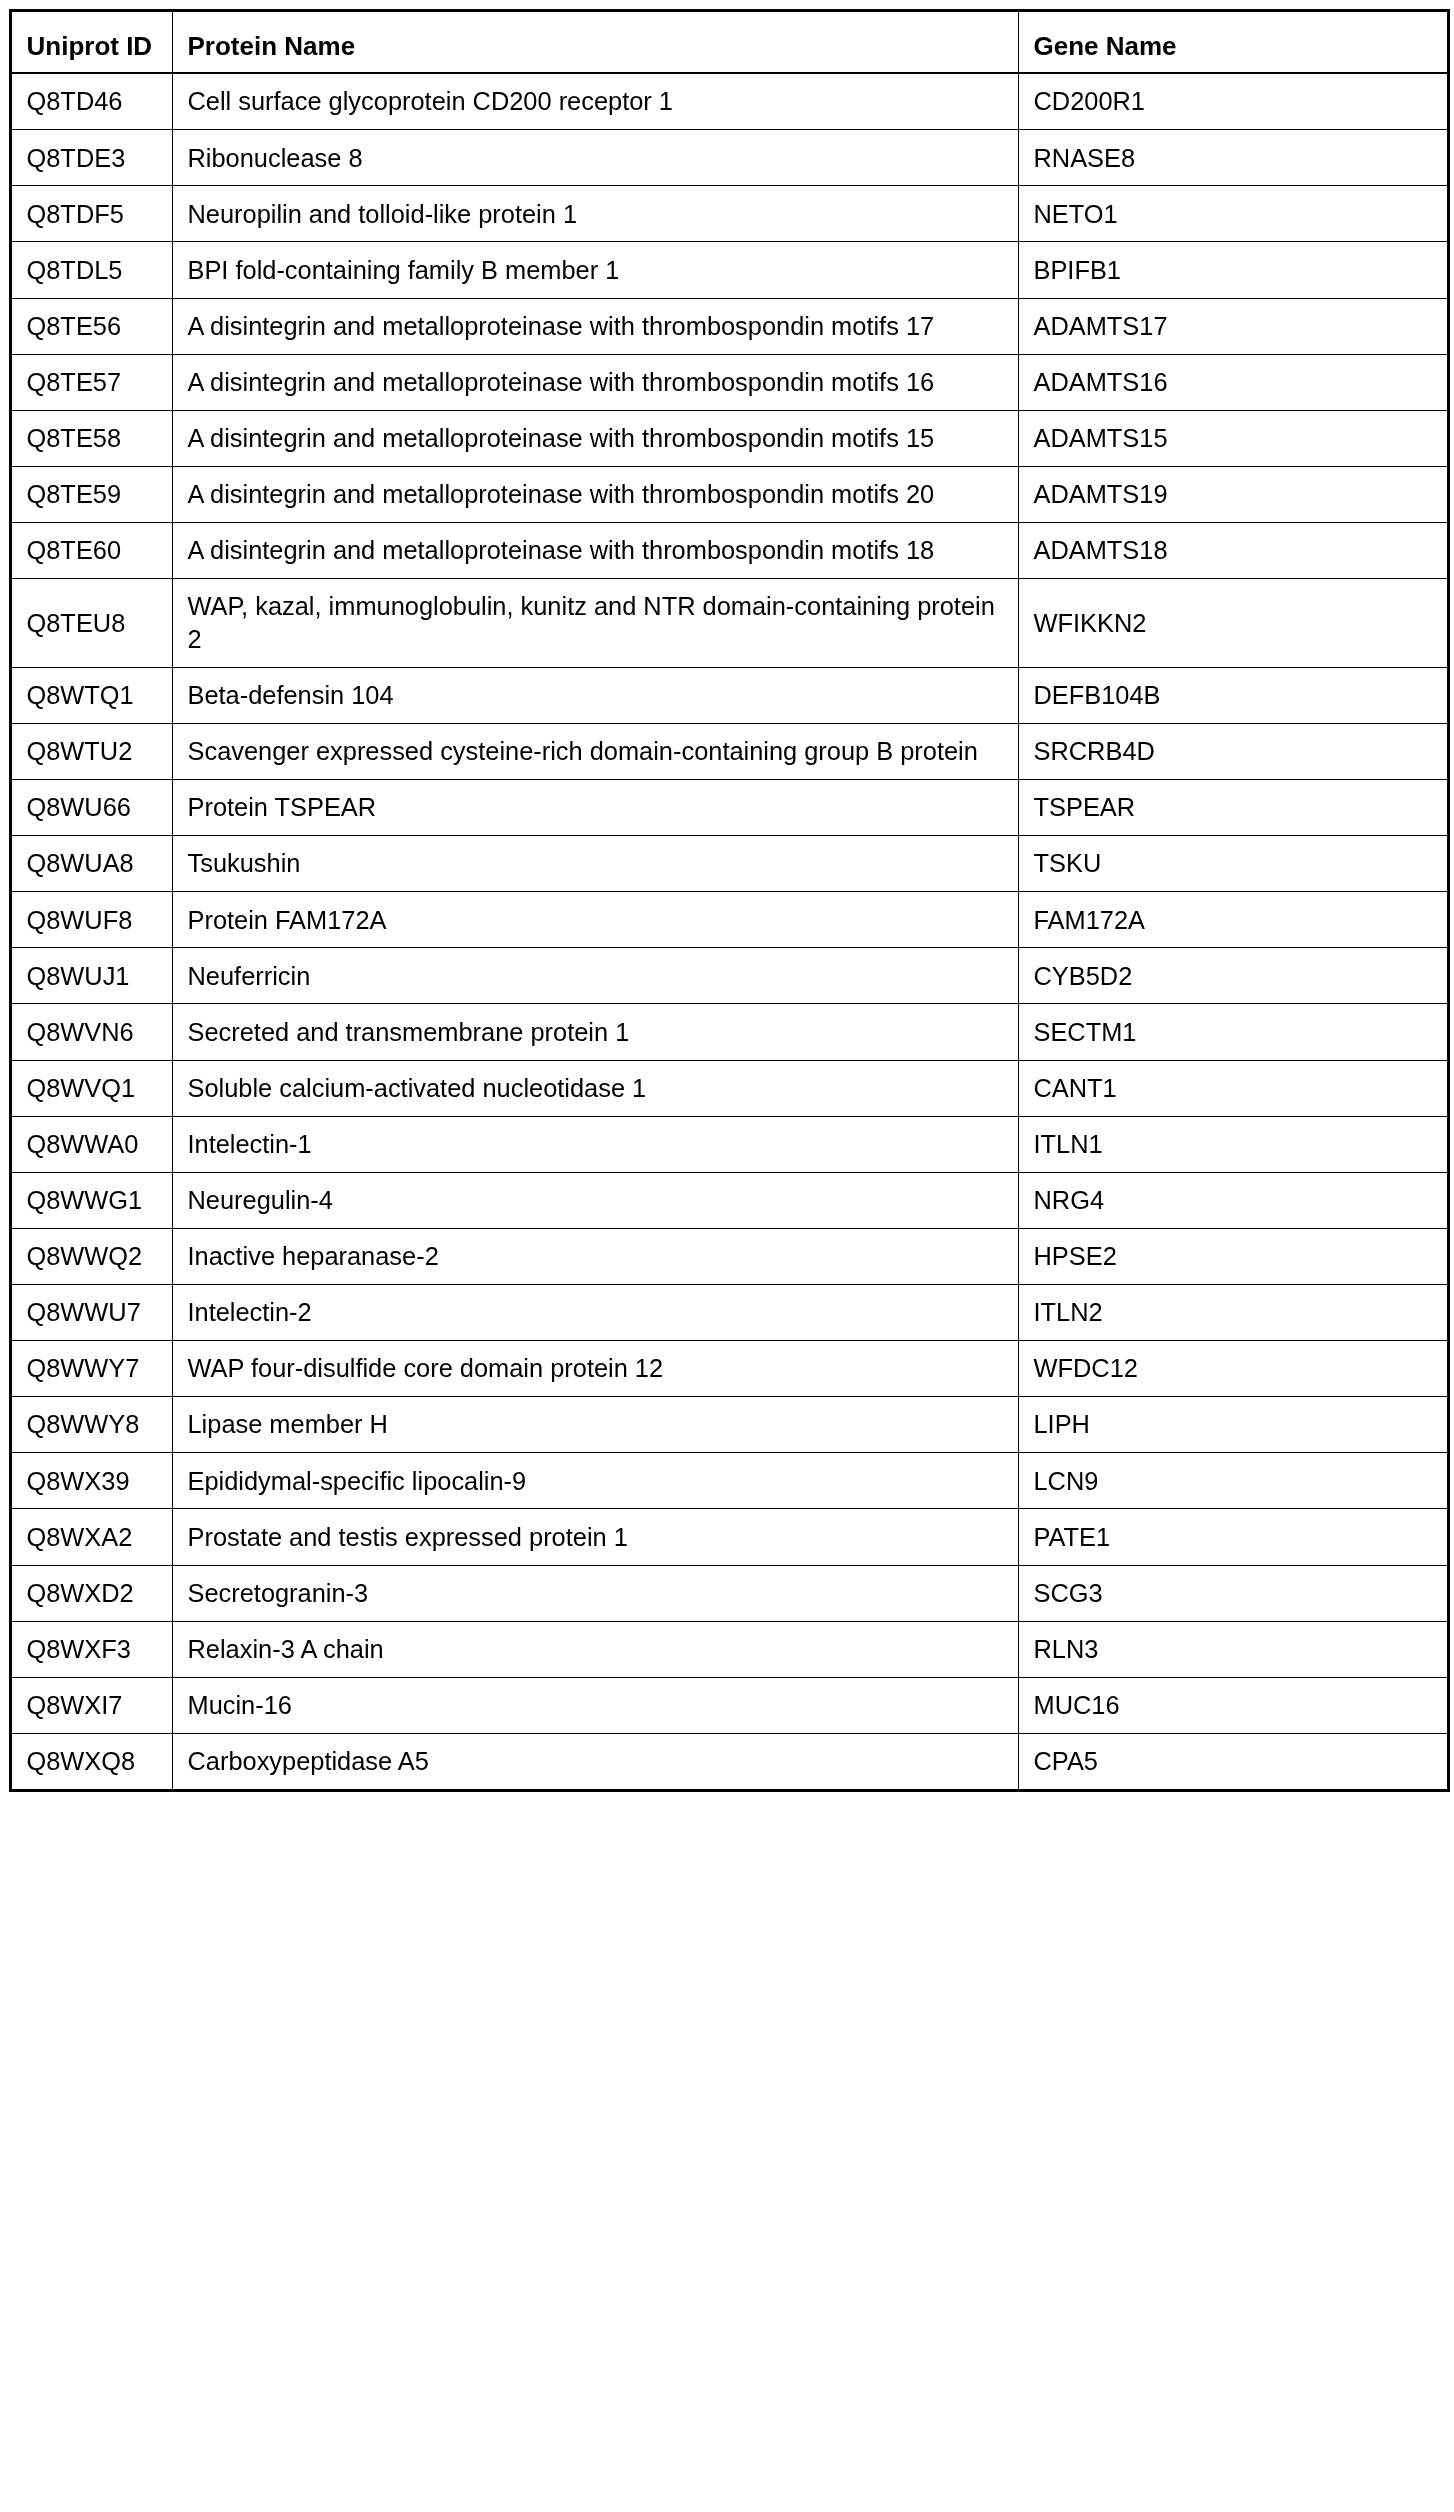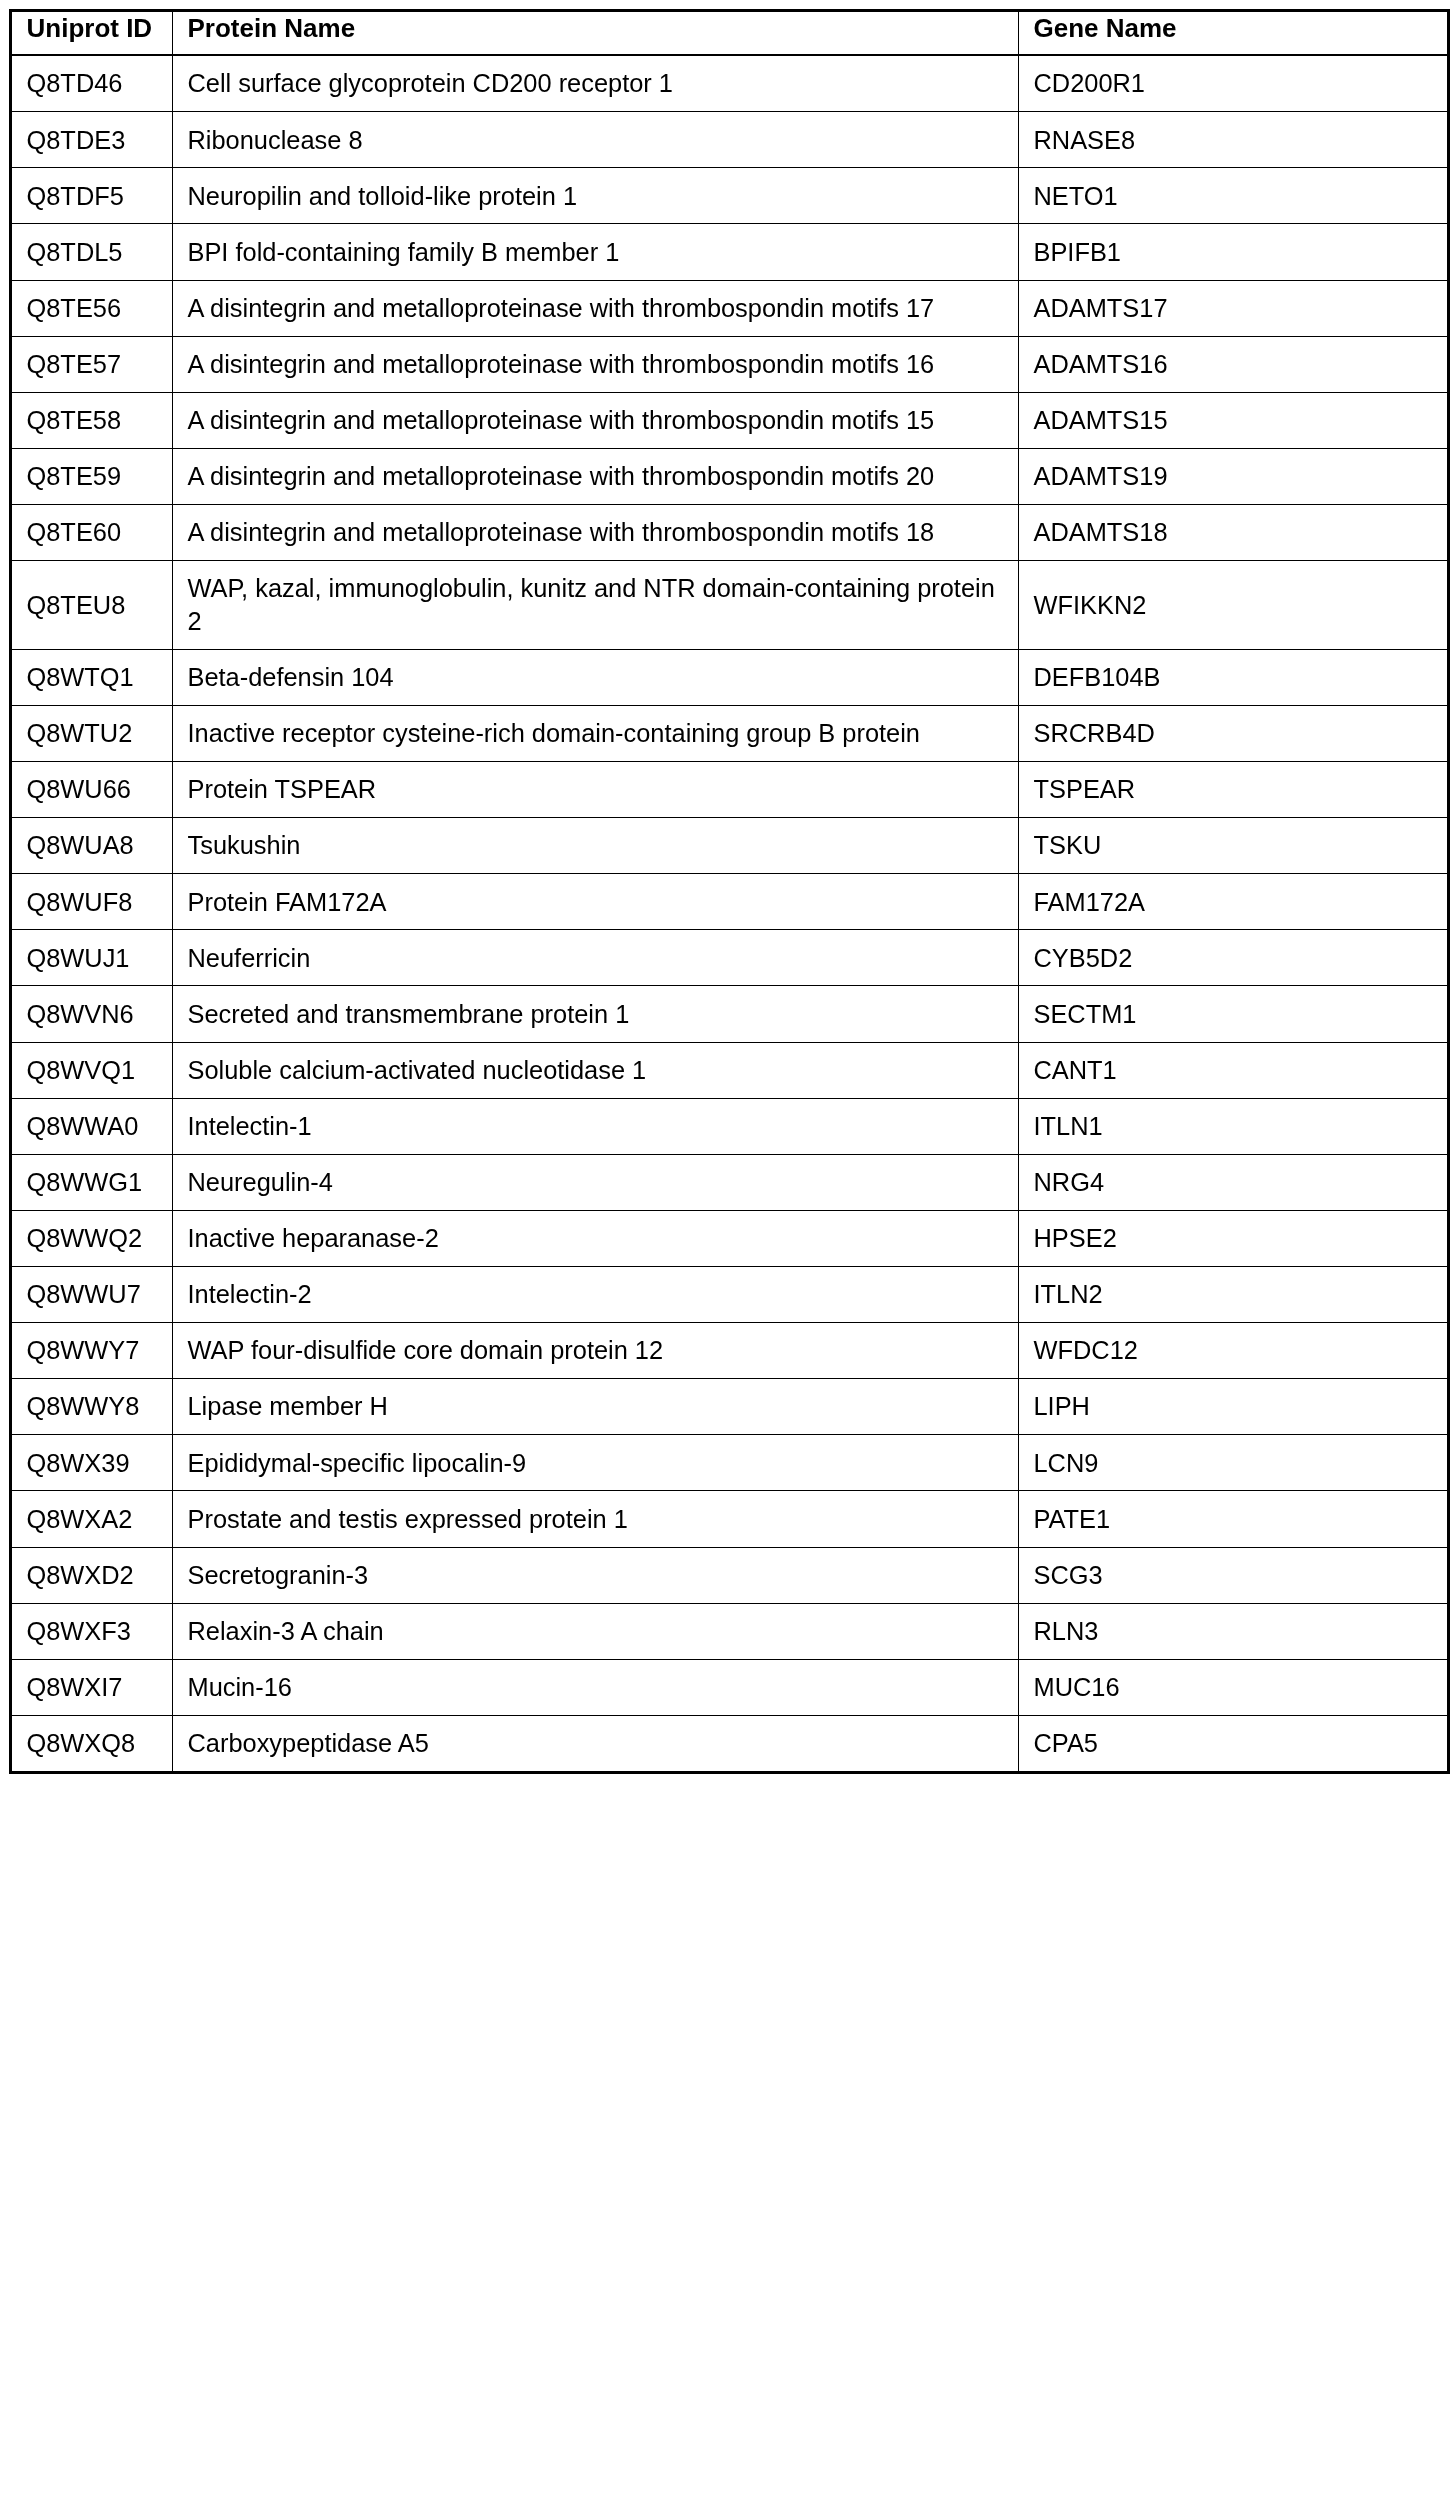--- a/index.html
+++ b/index.html
@@ -31,21 +31,21 @@
     vertical-align: middle;
     text-align: left;
     word-wrap: break-word;
     overflow-wrap: break-word;
     background: #ffffff;
   }
   table.protein-table th {
     font-weight: bold;
     font-size: 26px;
     border-bottom: 2.8px solid #000000;
-    padding-top: 0;
+    padding-top: 18px;
     padding-bottom: 9.4px;
   }
   table.protein-table td {
     min-height: 32px;
   }
   col.col-uniprot { width: 162px; }
   col.col-protein { width: 846px; }
   col.col-gene    { width: 430px; }
 </style>
 </head>
@@ -117,21 +117,21 @@
           <td>WAP, kazal, immunoglobulin, kunitz and NTR domain-containing protein 2</td>
           <td>WFIKKN2</td>
         </tr>
         <tr>
           <td>Q8WTQ1</td>
           <td>Beta-defensin 104</td>
           <td>DEFB104B</td>
         </tr>
         <tr>
           <td>Q8WTU2</td>
-          <td>Inactive receptor cysteine-rich domain-containing group B protein</td>
+          <td>Scavenger expressed cysteine-rich domain-containing group B protein</td>
           <td>SRCRB4D</td>
         </tr>
         <tr>
           <td>Q8WU66</td>
           <td>Protein TSPEAR</td>
           <td>TSPEAR</td>
         </tr>
         <tr>
           <td>Q8WUA8</td>
           <td>Tsukushin</td>

